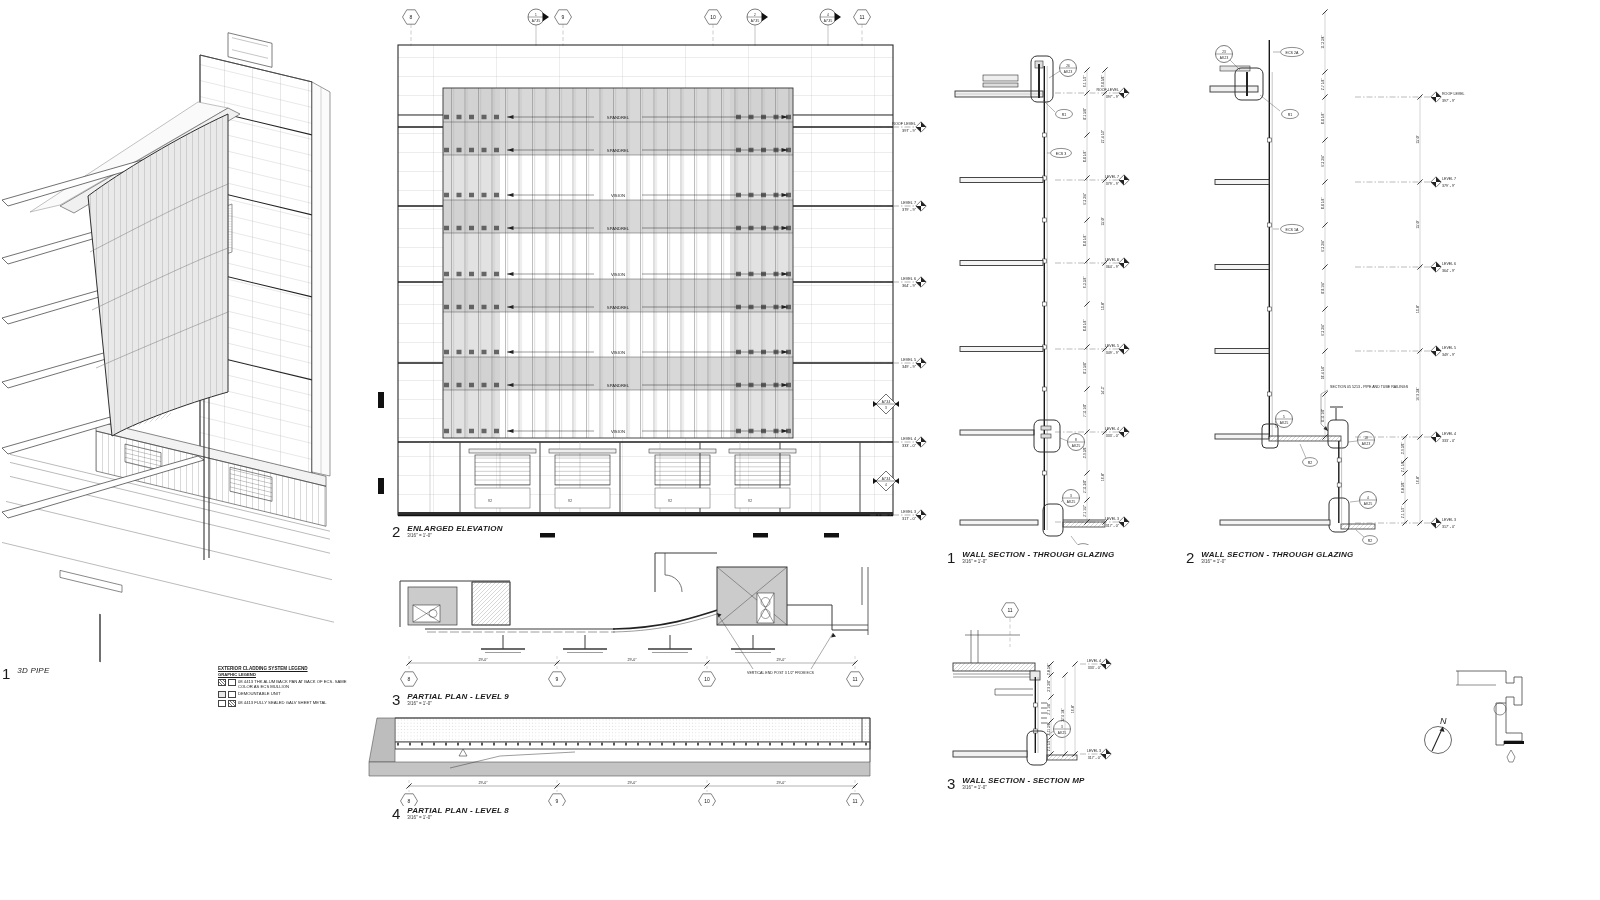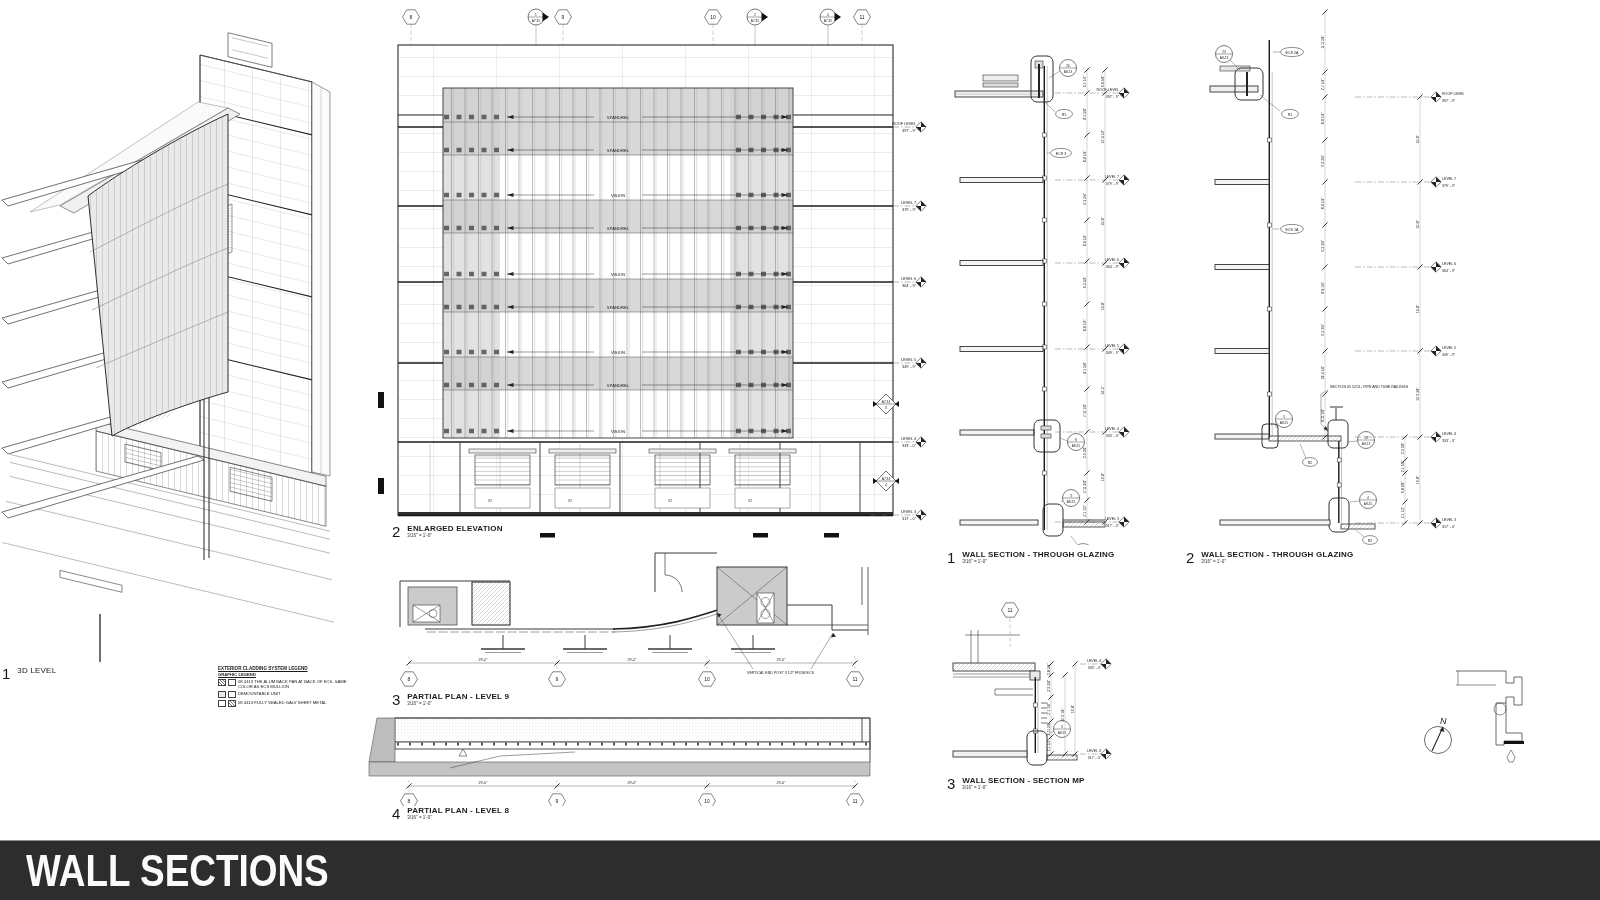--- a/index.html
+++ b/index.html
@@ -5,21 +5,21 @@
   html,body{margin:0;padding:0;background:#fff;}
   #sheet{position:relative;width:1600px;height:900px;background:#fff;overflow:hidden;
          font-family:"Liberation Sans",sans-serif;color:#1a1a1a;}
   .abs{position:absolute;}
   svg{display:block;font-family:"Liberation Sans",sans-serif;}
   svg text{fill:#1a1a1a;}
   .t3{font-size:3.2px;} .t34{font-size:3.6px;} .t5{font-size:5px;}
   
   .vtitle{display:flex;align-items:flex-start;gap:7px;}
   .vnum{font-size:15px;font-weight:400;line-height:15px;}
-  .vname{font-size:8px;font-weight:700;letter-spacing:.2px;line-height:9px;}
+  .vname{font-size:8px;font-weight:700;letter-spacing:.2px;line-height:9px;font-style:italic;}
   .vscale{font-size:4.5px;font-weight:400;color:#333;}
   
   #legend{width:135px;font-size:4.2px;line-height:5.6px;}
   .lg-title{font-weight:700;text-decoration:underline;font-size:4.6px;}
   .lg-item{display:flex;align-items:flex-start;gap:2px;margin-top:1.5px;}
   .lgsq{width:6px;height:5px;border:0.6px solid #444;display:inline-block;flex:none;}
   .lgsq.h{background:repeating-linear-gradient(45deg,#777 0 .7px,#fff .7px 2px);}
   .lgsq.d{background:#e8e8e8;}
   
   #bar{left:0;top:840px;width:1600px;height:60px;background:#2d2d2d;border-top:1px solid #8d8d8d;
@@ -133,21 +133,21 @@
   </div>
   <div class="lg-item">
     <span class="lgsq"></span>
         <span class="lgsq h"></span>
     <span>08 4413 FULLY SEALED GALV SHEET METAL</span>
   </div>
 </div>
 
 <div class="abs vtitle" style="left:2px;top:666px">
   <span class="vnum">1</span>
-  <span class="vname" style="font-weight:400">3D LEVEL</span>
+  <span class="vname" style="font-weight:400">3D PIPE</span>
 </div>
 
 <svg class="abs" style="left:370px;top:0" width="560" height="545" viewBox="0 0 560 545">
 
   <g>
     <g stroke="#999" stroke-width="0.5" stroke-dasharray="4 2.5">
       <path d="M41,24 V46 M193,24 V46 M343,24 V46 M492,24 V46"></path>
       <path d="M166,25 V46 M385,25 V46 M458,25 V46" stroke-dasharray="none" stroke="#888"></path>
     </g>
     <use href="#hex" x="41" y="17"></use>
@@ -867,17 +867,14 @@
     <polygon points="97,112 101,105 105,112 103,117 99,117" stroke-width="0.6"></polygon>
   </g>
   <g>
     <circle cx="28" cy="95" r="13.5" fill="none" stroke="#444" stroke-width="0.8"></circle>
     <path d="M22,106 L33,82" stroke="#222" stroke-width="1.1"></path>
     <polygon points="33,82 29.5,85.5 34.5,87" fill="#222"></polygon>
     <text x="30" y="79" font-size="9px" font-style="italic">N</text>
   </g>
 </svg>
 
-<div class="abs" id="bar">
-  <div class="t">WALL SECTIONS</div>
+
 </div>
 
-</div>
-
 </body></html>

